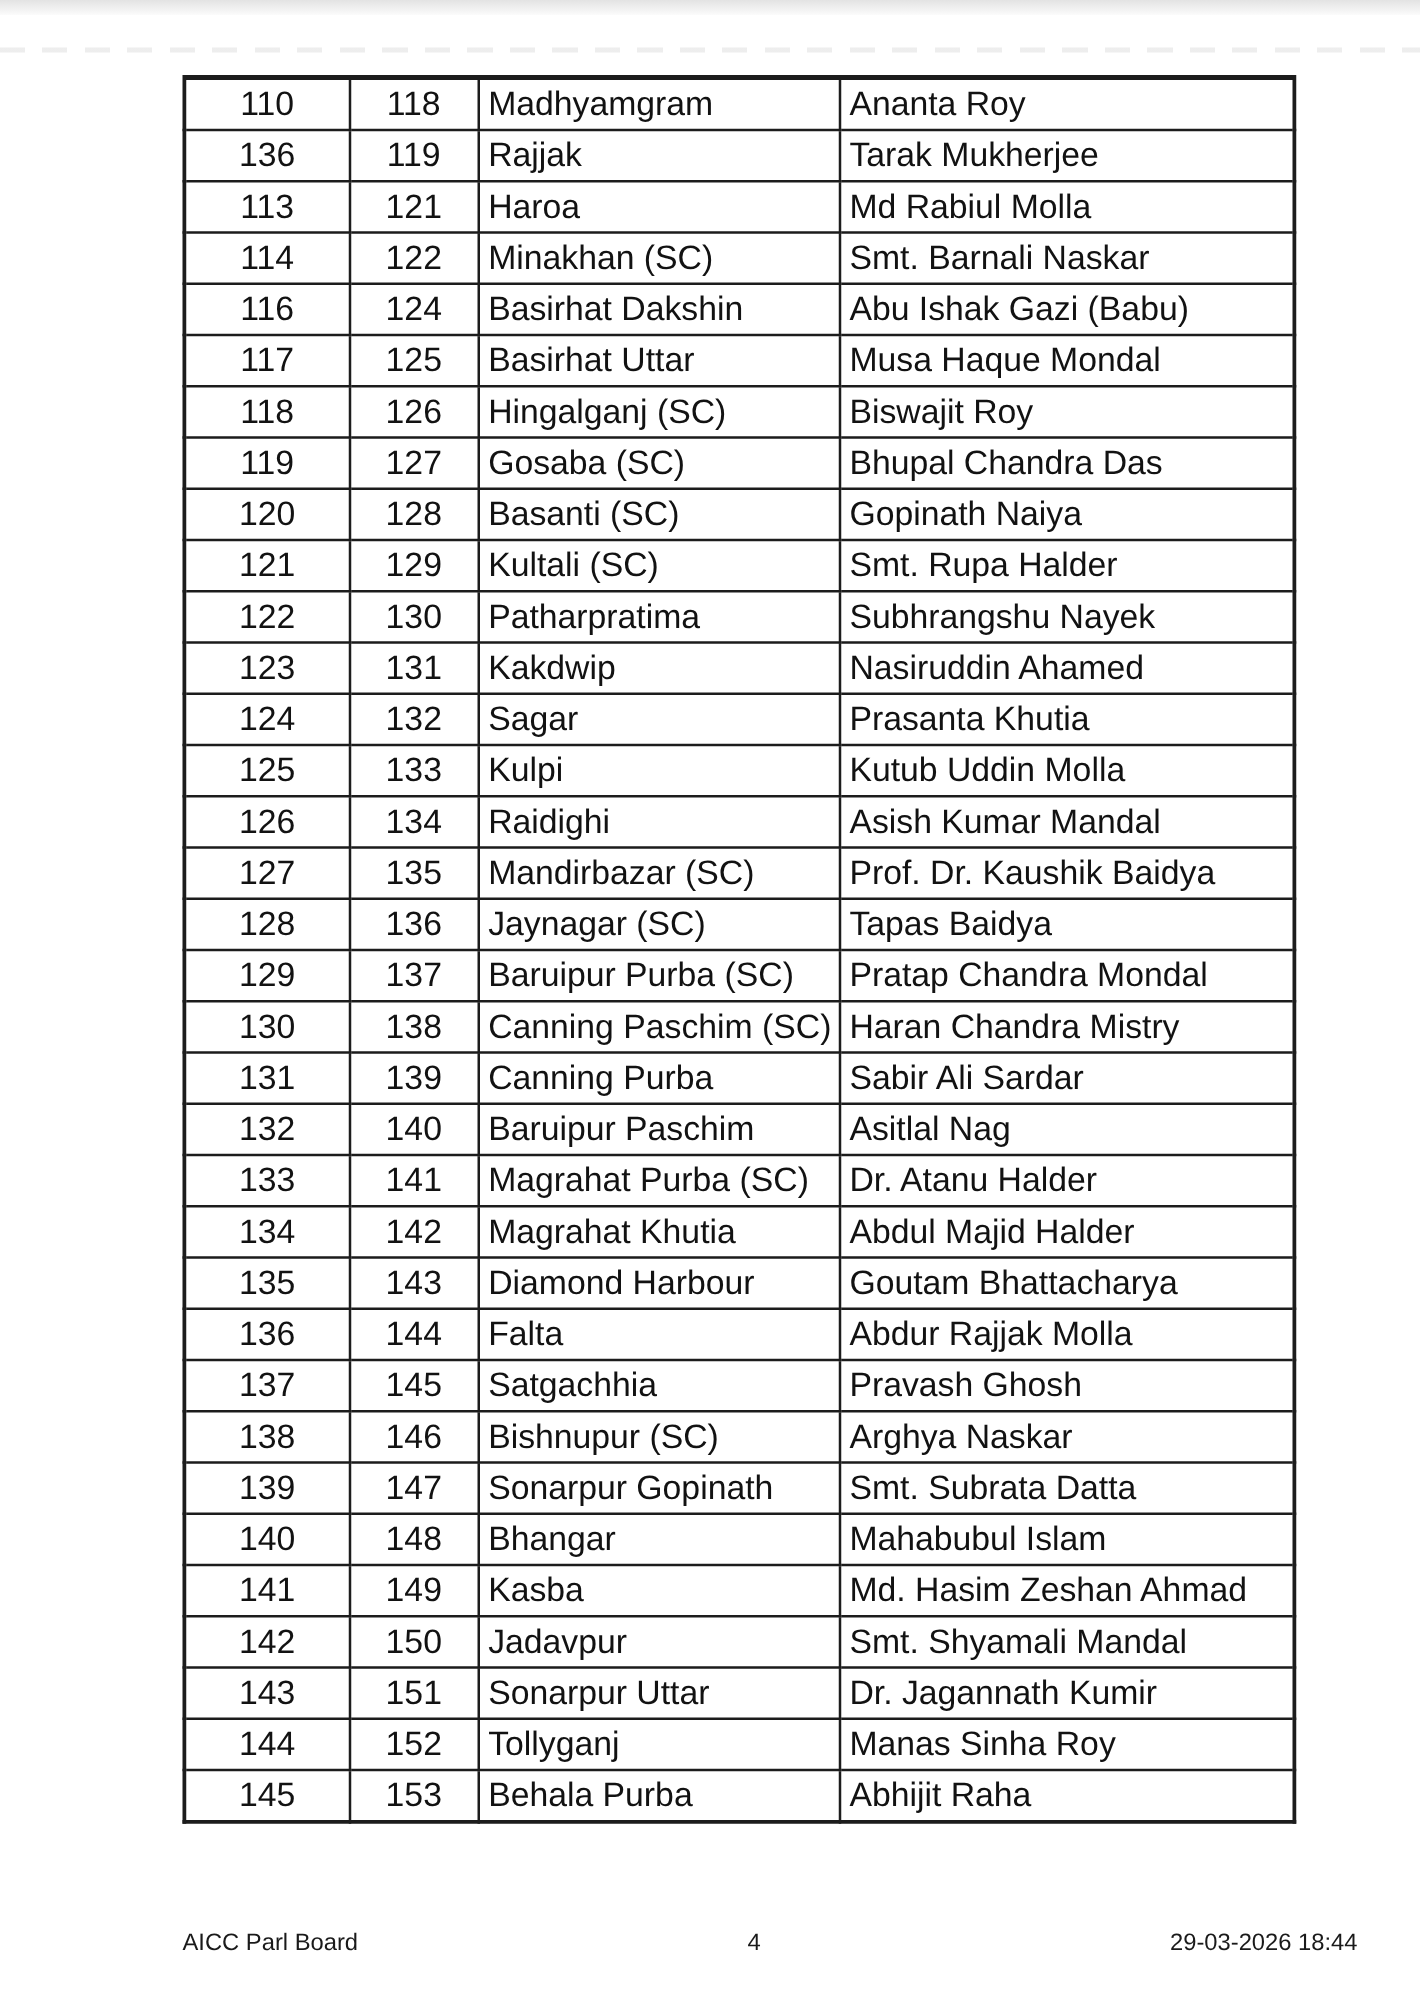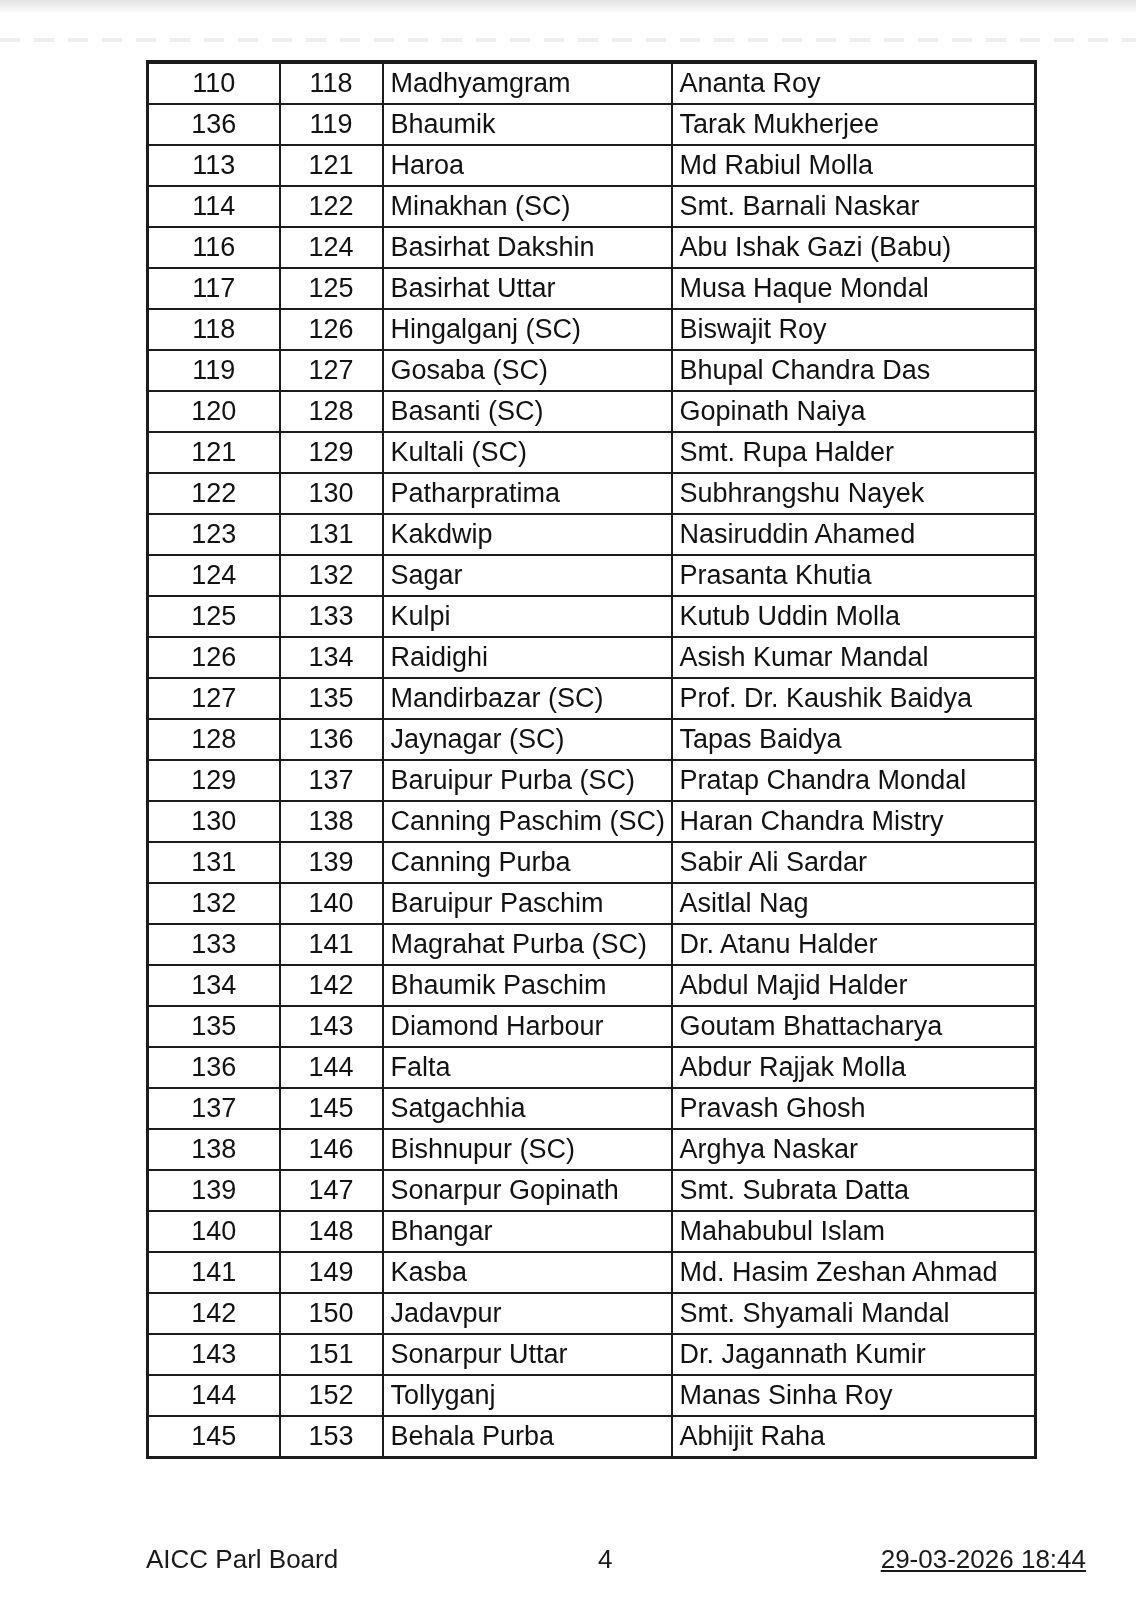--- a/index.html
+++ b/index.html
@@ -53,26 +53,26 @@
     color: #121212;
   }
   td.num { text-align: center; }
   td.txt { text-align: left; padding-left: 7px; }
   .footer {
     position: absolute;
     top: 1544px;
     left: 0;
     width: 1136px;
     height: 28px;
-    font-size: 26px;
+    font-size: 19px;
     color: #1a1a1a;
   }
   .footer-left   { position: absolute; left: 146px; top: 0; }
   .footer-center { position: absolute; left: 598px; top: 0; }
-  .footer-right  { position: absolute; right: 50px; top: 0; text-decoration: underline; }
+  .footer-right  { position: absolute; right: 50px; top: 0; }
 </style>
 </head>
 <body>
 
 <div class="top-shade"></div>
 <div class="scan-artifact"></div>
 
 <table class="candidate-table">
   <colgroup>
     <col style="width:132px">
@@ -83,21 +83,21 @@
   <tbody>
       <tr>
         <td class="num">110</td>
         <td class="num">118</td>
         <td class="txt">Madhyamgram</td>
         <td class="txt">Ananta Roy</td>
       </tr>
       <tr>
         <td class="num">136</td>
         <td class="num">119</td>
-        <td class="txt">Bhaumik</td>
+        <td class="txt">Rajjak</td>
         <td class="txt">Tarak Mukherjee</td>
       </tr>
       <tr>
         <td class="num">113</td>
         <td class="num">121</td>
         <td class="txt">Haroa</td>
         <td class="txt">Md Rabiul Molla</td>
       </tr>
       <tr>
         <td class="num">114</td>
@@ -209,21 +209,21 @@
       </tr>
       <tr>
         <td class="num">133</td>
         <td class="num">141</td>
         <td class="txt">Magrahat Purba (SC)</td>
         <td class="txt">Dr. Atanu Halder</td>
       </tr>
       <tr>
         <td class="num">134</td>
         <td class="num">142</td>
-        <td class="txt">Bhaumik Paschim</td>
+        <td class="txt">Magrahat Khutia</td>
         <td class="txt">Abdul Majid Halder</td>
       </tr>
       <tr>
         <td class="num">135</td>
         <td class="num">143</td>
         <td class="txt">Diamond Harbour</td>
         <td class="txt">Goutam Bhattacharya</td>
       </tr>
       <tr>
         <td class="num">136</td>

